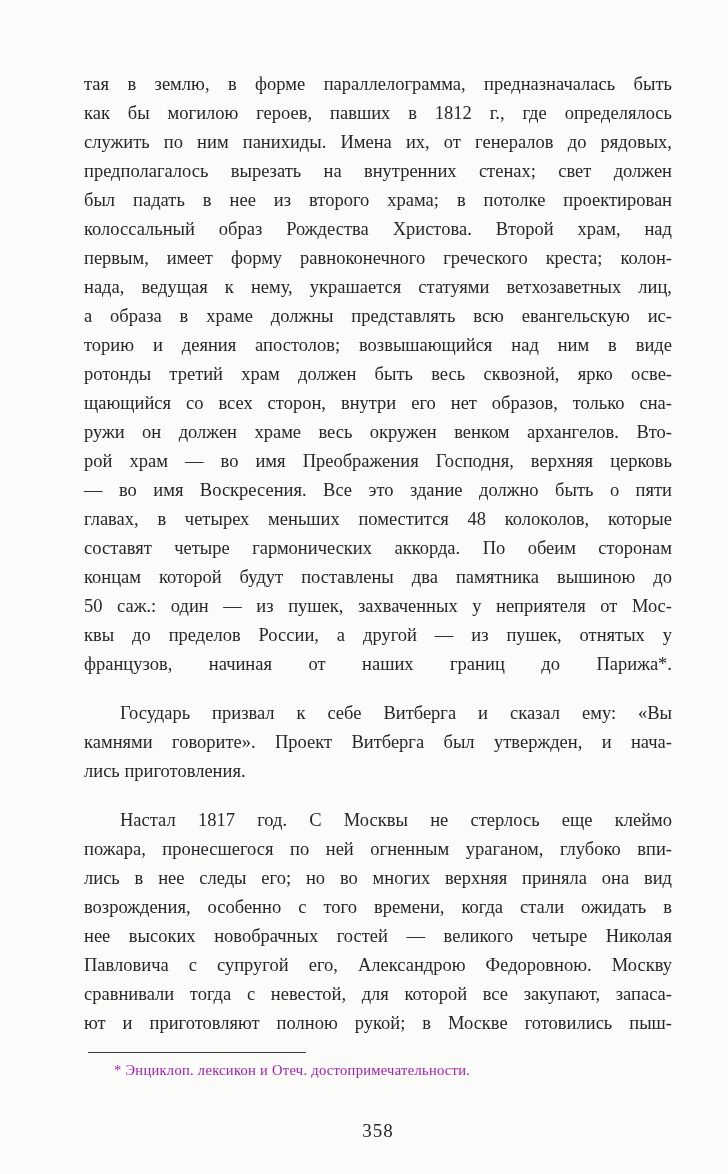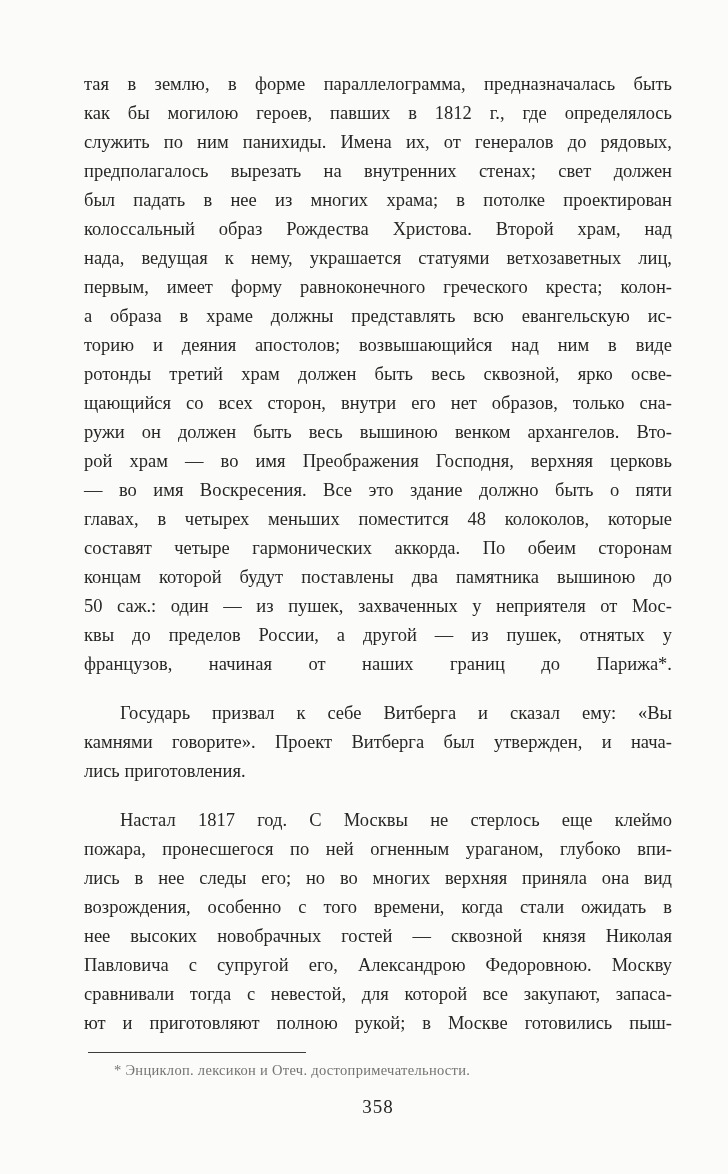--- a/index.html
+++ b/index.html
@@ -46,65 +46,65 @@
     width: 218px;
     height: 0;
     border-top: 1px solid #3c3c3c;
     margin-left: 4px;
   }
   .footnote-text {
     font-size: 14.5px;
     line-height: 20px;
     padding-top: 7px;
     text-indent: 30px;
-    color: #737373;
+    color: #a21caf;
     letter-spacing: 0.3px;
   }
   .page-number {
     text-align: center;
     font-size: 19px;
-    margin-top: 16px;
+    margin-top: 40px;
     color: #272727;
     letter-spacing: 1px;
   }
 </style>
 </head>
 <body>
 
 <div class="page">
   <div class="text-block">
       <div class="line">тая в землю, в форме параллелограмма, предназначалась быть</div>
       <div class="line">как бы могилою героев, павших в 1812 г., где определялось</div>
       <div class="line">служить по ним панихиды. Имена их, от генералов до рядовых,</div>
       <div class="line">предполагалось вырезать на внутренних стенах; свет должен</div>
-      <div class="line">был падать в нее из многих храма; в потолке проектирован</div>
+      <div class="line">был падать в нее из второго храма; в потолке проектирован</div>
       <div class="line">колоссальный образ Рождества Христова. Второй храм, над</div>
+      <div class="line">первым, имеет форму равноконечного греческого креста; колон-</div>
       <div class="line">нада, ведущая к нему, украшается статуями ветхозаветных лиц,</div>
-      <div class="line">первым, имеет форму равноконечного греческого креста; колон-</div>
       <div class="line">а образа в храме должны представлять всю евангельскую ис-</div>
       <div class="line">торию и деяния апостолов; возвышающийся над ним в виде</div>
       <div class="line">ротонды третий храм должен быть весь сквозной, ярко осве-</div>
       <div class="line">щающийся со всех сторон, внутри его нет образов, только сна-</div>
-      <div class="line">ружи он должен быть весь вышиною венком архангелов. Вто-</div>
+      <div class="line">ружи он должен храме весь окружен венком архангелов. Вто-</div>
       <div class="line">рой храм — во имя Преображения Господня, верхняя церковь</div>
       <div class="line">— во имя Воскресения. Все это здание должно быть о пяти</div>
       <div class="line">главах, в четырех меньших поместится 48 колоколов, которые</div>
       <div class="line">составят четыре гармонических аккорда. По обеим сторонам</div>
       <div class="line">концам которой будут поставлены два памятника вышиною до</div>
       <div class="line">50 саж.: один — из пушек, захваченных у неприятеля от Мос-</div>
       <div class="line">квы до пределов России, а другой — из пушек, отнятых у</div>
       <div class="line">французов, начиная от наших границ до Парижа*.</div>
       <div class="line indent">Государь призвал к себе Витберга и сказал ему: «Вы</div>
       <div class="line">камнями говорите». Проект Витберга был утвержден, и нача-</div>
       <div class="line short">лись приготовления.</div>
       <div class="line indent">Настал 1817 год. С Москвы не стерлось еще клеймо</div>
       <div class="line">пожара, пронесшегося по ней огненным ураганом, глубоко впи-</div>
       <div class="line">лись в нее следы его; но во многих верхняя приняла она вид</div>
       <div class="line">возрождения, особенно с того времени, когда стали ожидать в</div>
-      <div class="line">нее высоких новобрачных гостей — сквозной князя Николая</div>
+      <div class="line">нее высоких новобрачных гостей — великого четыре Николая</div>
       <div class="line">Павловича с супругой его, Александрою Федоровною. Москву</div>
       <div class="line">сравнивали тогда с невестой, для которой все закупают, запаса-</div>
       <div class="line">ют и приготовляют полною рукой; в Москве готовились пыш-</div>
     </div>
   <div class="footnote-area">
     <div class="footnote-rule"></div>
     <div class="footnote-text">* Энциклоп. лексикон и Отеч. достопримечательности.</div>
   </div>
   <div class="page-number">358</div>
 </div>

